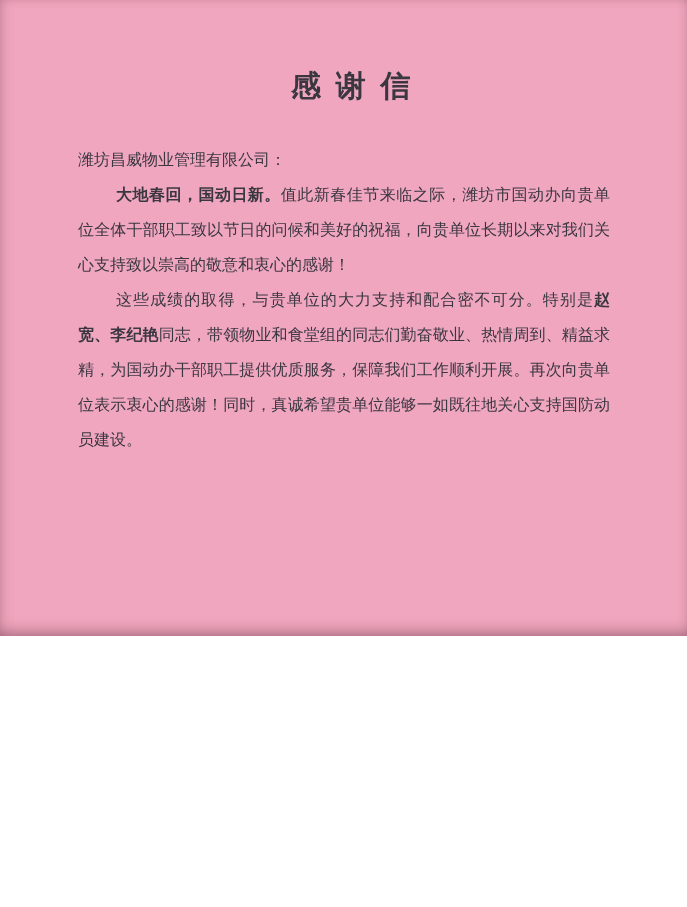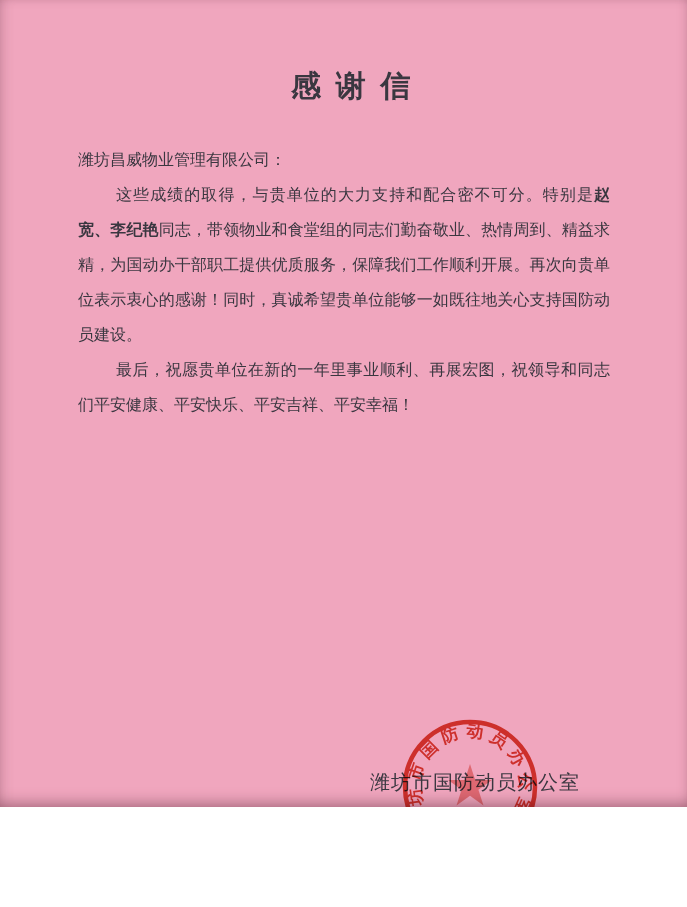--- a/index.html
+++ b/index.html
@@ -7,21 +7,21 @@
     --ink:#3a3740;
     --seal:#d8392a;
   }
   html,body{margin:0;padding:0;}
   body{
     width:687px;height:907px;
     font-family:"Liberation Serif","DejaVu Serif",serif;
   }
   .page{
     position:relative;
-    width:687px;height:807px;
+    width:687px;height:636px;
     background:var(--paper,#f0a6be);
     color:var(--ink,#3a3740);
     overflow:hidden;
     box-shadow:
       inset 0 -12px 14px -8px rgba(110,60,75,.50),
       inset 10px 0 14px -10px rgba(110,60,75,.30),
       inset -8px 0 12px -9px rgba(110,60,75,.22),
       inset 0 8px 10px -8px rgba(110,60,75,.18);
   }
   .title{
@@ -78,22 +78,22 @@
 </style>
 </head>
 <body>
 
 <div class="page">
 
   <h1 class="title">感 谢 信</h1>
 
   <div class="letter-body">
     <div class="salutation">潍坊昌威物业管理有限公司：</div>
+    <p class="para"><b>大地春回，国动日新。</b><span>值此新春佳节来临之际，潍坊市国动办向贵单位全体干部职工致以节日的问候和美好的祝福，向贵单位长期以来对我们关心支持致以崇高的敬意和衷心的感谢！</span></p>
     <p class="para"><span>这些成绩的取得，与贵单位的大力支持和配合密不可分。特别是</span><b>赵宽、李纪艳</b><span>同志，带领物业和食堂组的同志们勤奋敬业、热情周到、精益求精，为国动办干部职工提供优质服务，保障我们工作顺利开展。再次向贵单位表示衷心的感谢！同时，真诚希望贵单位能够一如既往地关心支持国防动员建设。</span></p>
-    <p class="para">最后，祝愿贵单位在新的一年里事业顺利、再展宏图，祝领导和同志们平安健康、平安快乐、平安吉祥、平安幸福！</p>
   </div>
 
   <div class="sign-block">
     <div class="sign-org">潍坊市国防动员办公室</div>
     <div class="sign-date">2025 年 1 月 23 日</div>
   </div>
 
   <svg class="seal" width="170" height="170" viewBox="0 0 170 170" xmlns="http://www.w3.org/2000/svg">
     <defs>
       <path id="ringPath" d="M 35,85 a 50,50 0 1,1 100,0 a 50,50 0 1,1 -100,0"></path>

